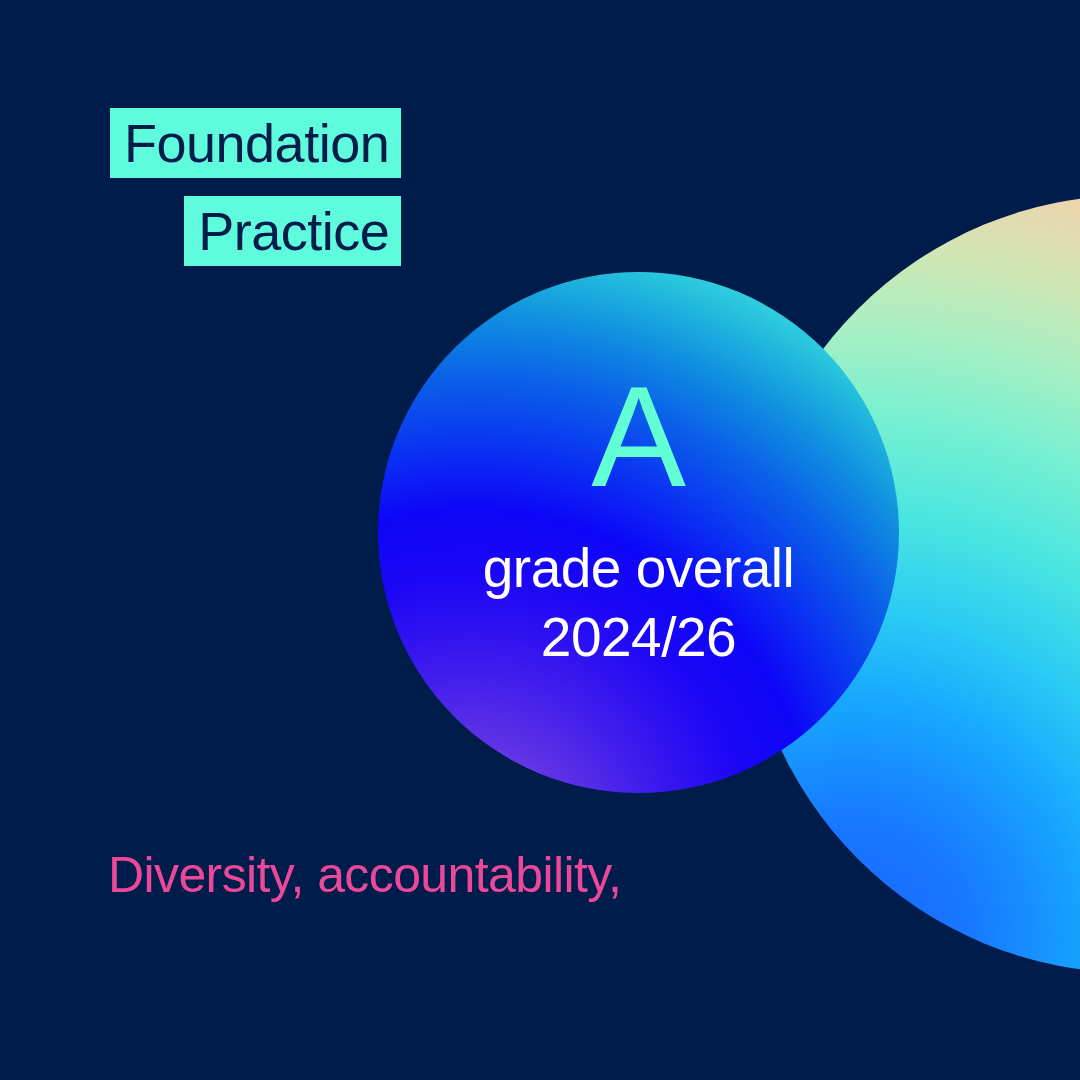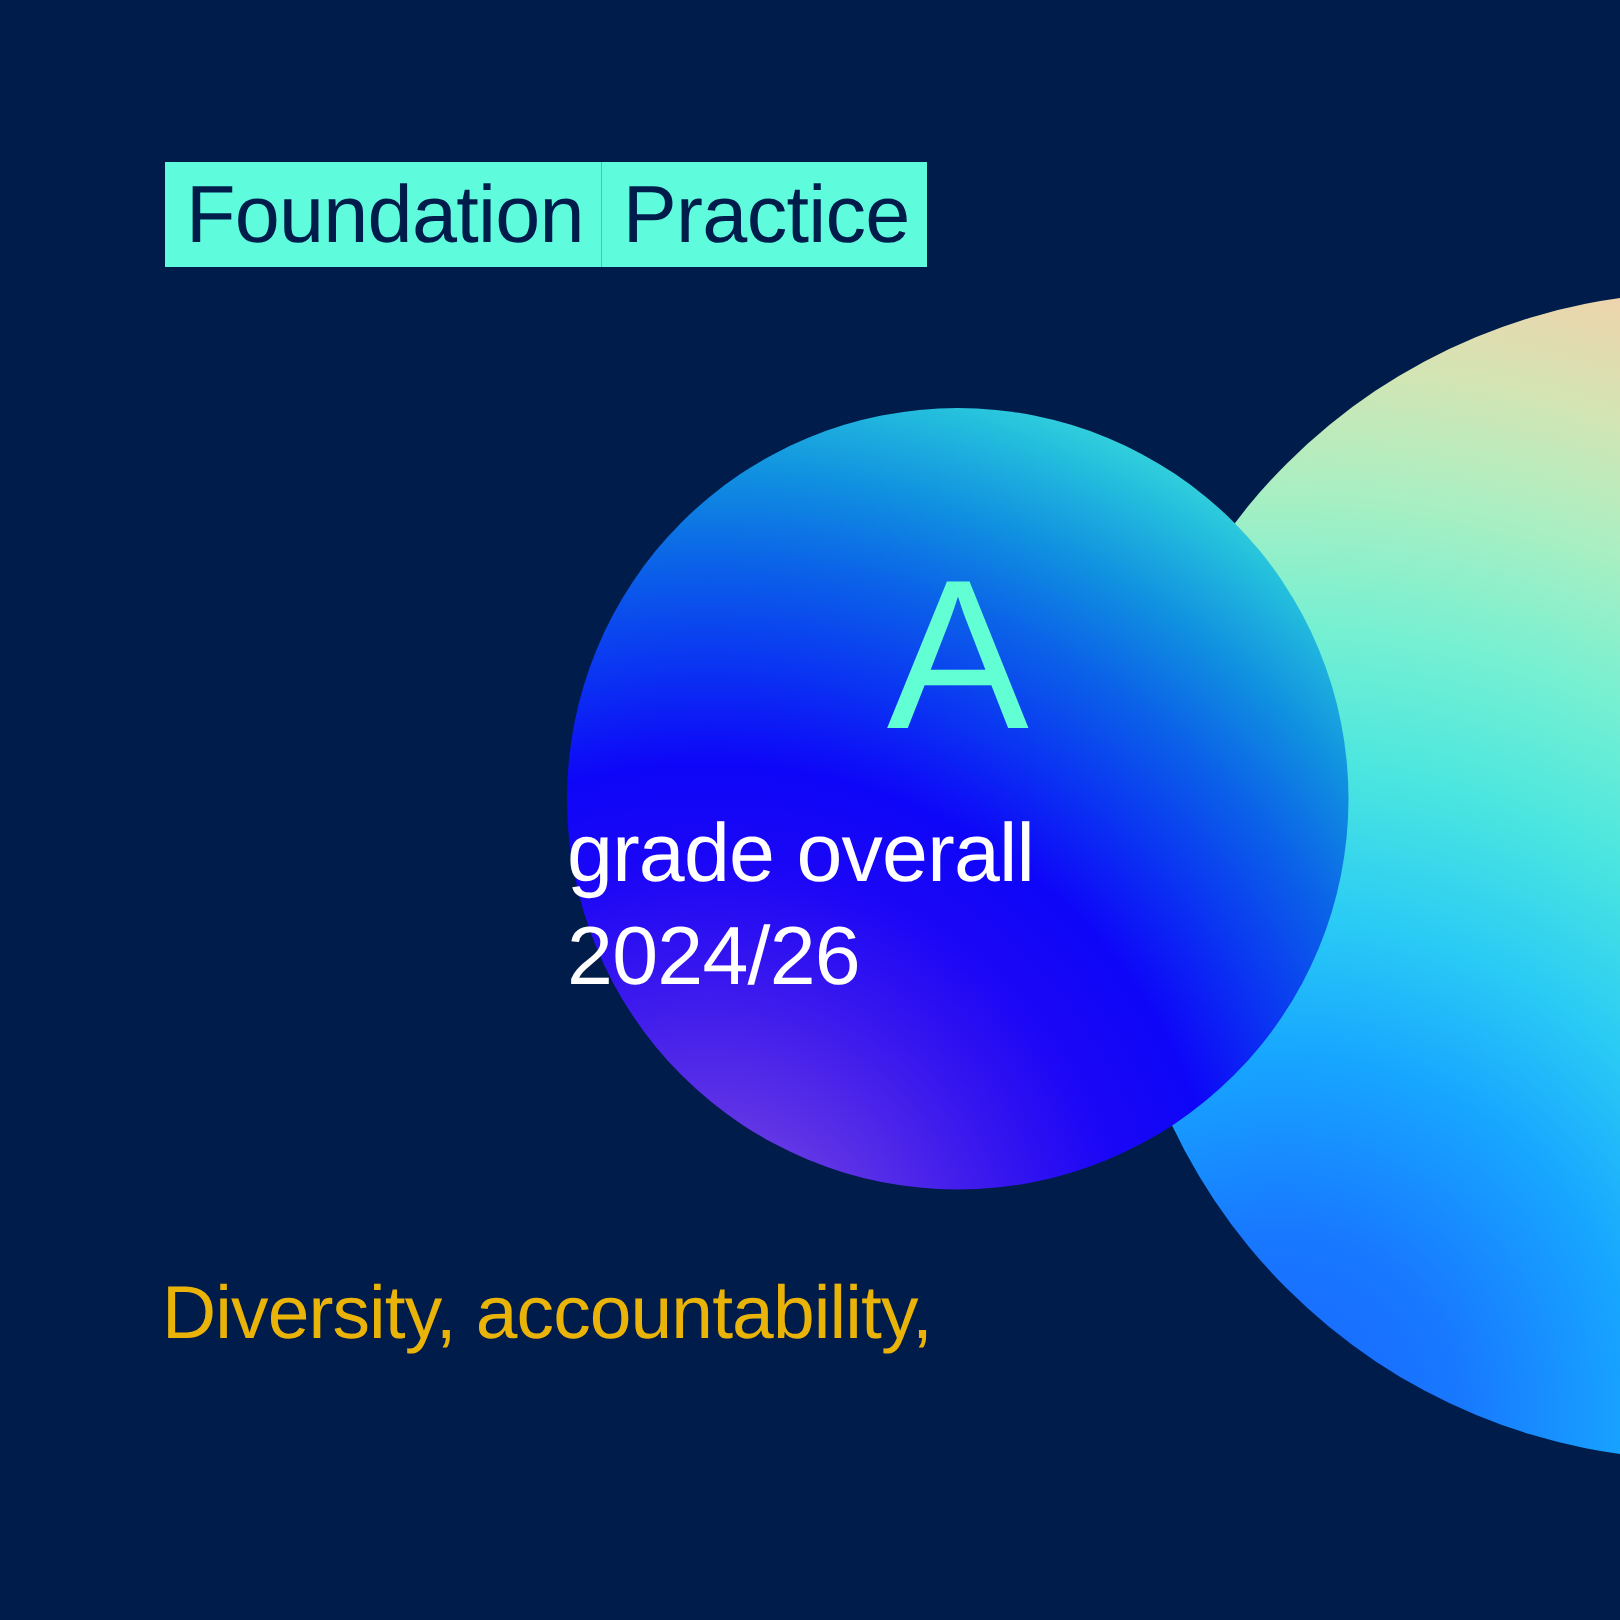--- a/index.html
+++ b/index.html
@@ -96,37 +96,38 @@
     font-weight: 400;
     color: #63FFD4;
     letter-spacing: 0px;
   }
 
   #grade-caption {
     position: absolute;
     top: 262px;
     left: 0;
     width: 100%;
+    text-align: center;
     color: #FFFFFF;
     font-size: 55px;
     line-height: 69px;
     font-weight: 400;
     letter-spacing: -0.5px;
     white-space: nowrap;
   }
 
   
   #logo {
     position: absolute;
     left: 110px;
     top: 108px;
     z-index: 5;
     display: flex;
-    flex-direction: row;
-    align-items: flex-start;
+    flex-direction: column;
+    align-items: flex-end;
   }
   .logo-line {
     display: inline-block;
     background: #5FFBDD;
     color: #001C4B;
     font-size: 54px;
     line-height: 60px;
     font-weight: 400;
     letter-spacing: -0.5px;
     padding: 5px 12px 5px 14px;
@@ -134,21 +135,21 @@
     white-space: nowrap;
   }
   .logo-line:last-child { margin-bottom: 0; }
 
   
   #strapline {
     position: absolute;
     left: 108px;
     top: 838px;
     z-index: 5;
-    color: #eab308;
+    color: #ec4899;
     font-size: 50px;
     line-height: 74px;
     font-weight: 400;
     letter-spacing: -0.6px;
     white-space: nowrap;
   }
   #strapline div { display: block; }
 </style>
 </head>
 <body>

